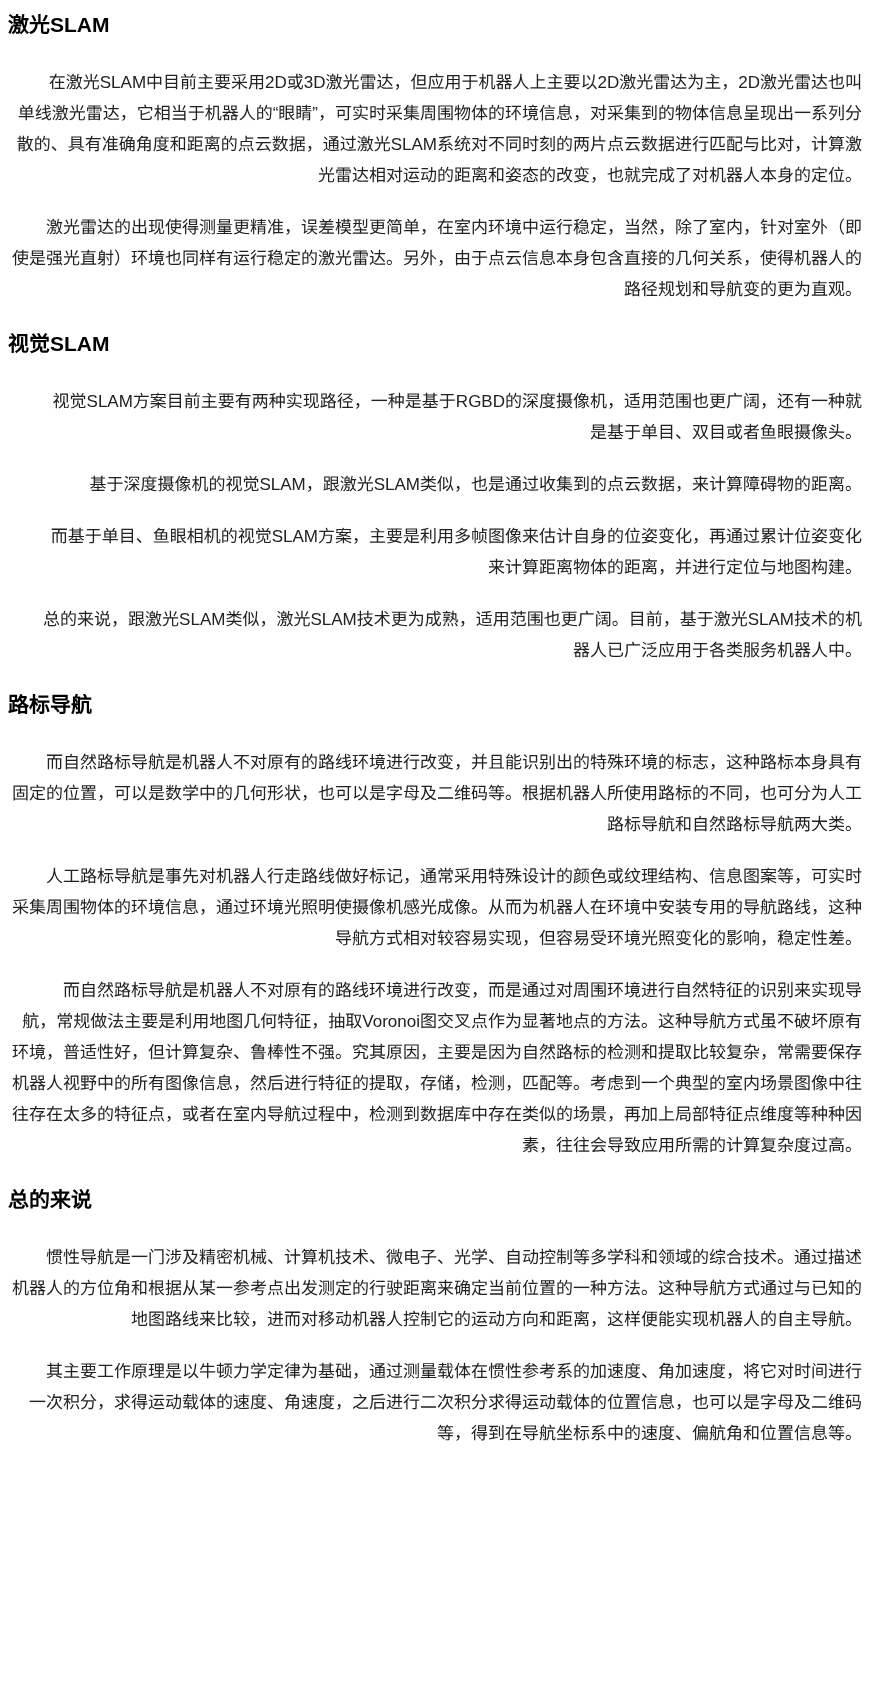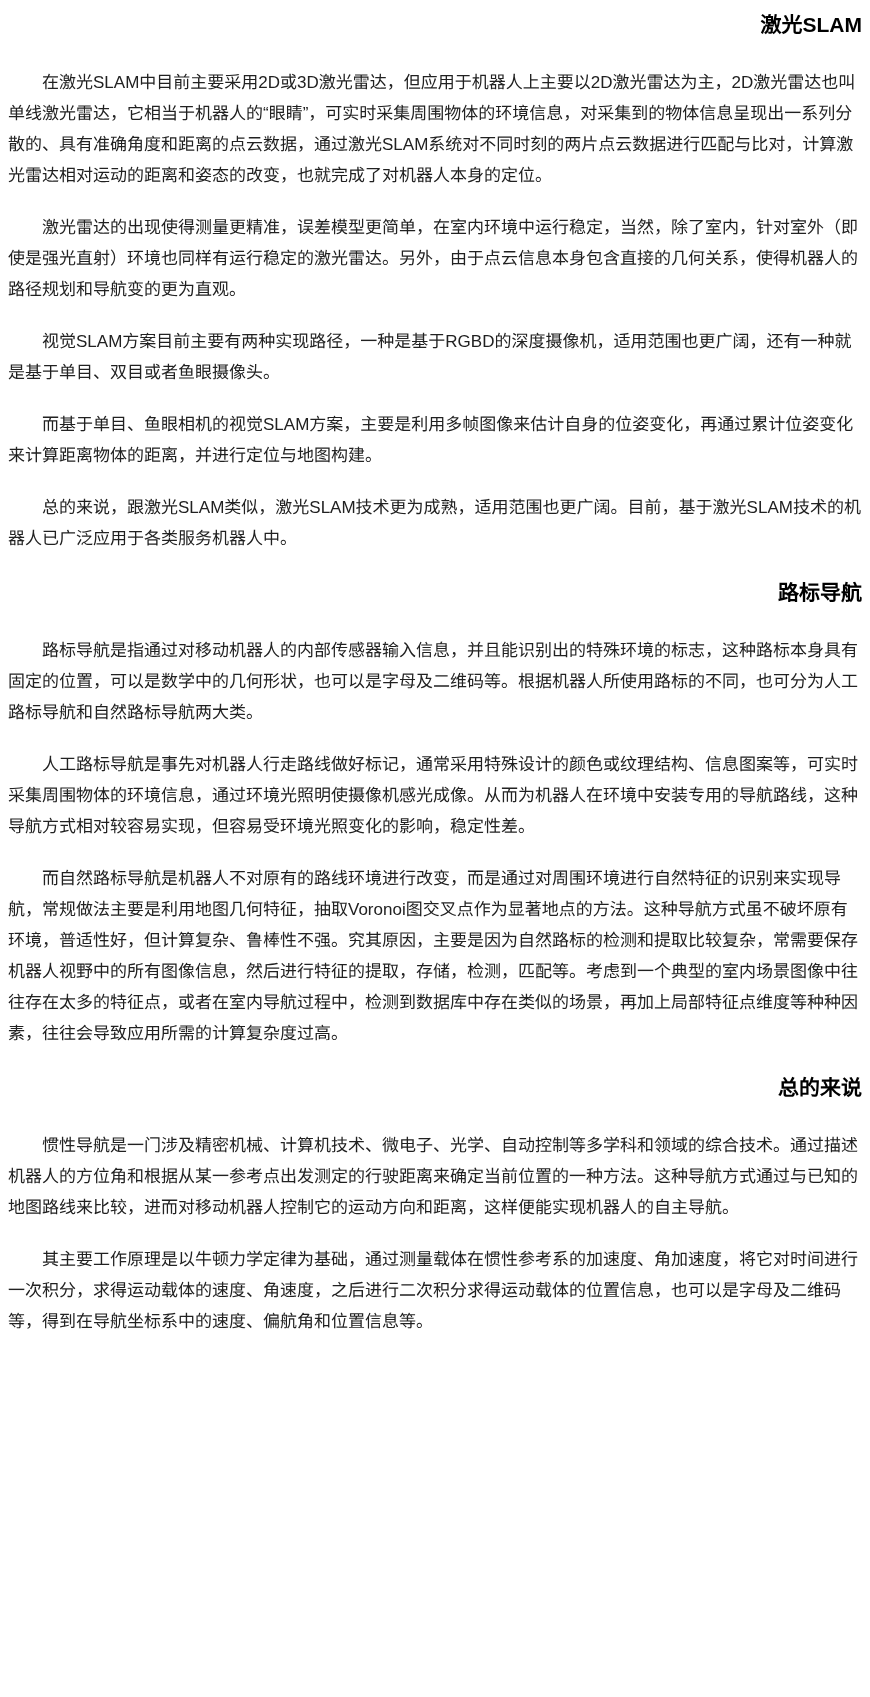--- a/index.html
+++ b/index.html
@@ -17,54 +17,56 @@
     font-family: "Liberation Sans", "DejaVu Sans", sans-serif;
     color: #212121;
   }
   .section { margin: 0; }
   .section-heading {
     font-size: 21px;
     line-height: 25px;
     font-weight: 700;
     color: #000000;
     margin: 26px 0 30px 0;
-    text-align: right;
   }
   .section:first-of-type .section-heading {
     margin-top: 2px;
   }
   .paragraph {
     font-size: 17px;
     line-height: 31px;
     margin: 0 0 21px 0;
     text-indent: 2em;
     color: #212121;
     word-break: break-word;
+    text-align: right;
   }
 </style>
 </head>
 <body>
 
 <main class="page">
 
   <section class="section">
     <h2 class="section-heading">激光SLAM</h2>
     <p class="paragraph">在激光SLAM中目前主要采用2D或3D激光雷达，但应用于机器人上主要以2D激光雷达为主，2D激光雷达也叫单线激光雷达，它相当于机器人的“眼睛”，可实时采集周围物体的环境信息，对采集到的物体信息呈现出一系列分散的、具有准确角度和距离的点云数据，通过激光SLAM系统对不同时刻的两片点云数据进行匹配与比对，计算激光雷达相对运动的距离和姿态的改变，也就完成了对机器人本身的定位。</p>
     <p class="paragraph">激光雷达的出现使得测量更精准，误差模型更简单，在室内环境中运行稳定，当然，除了室内，针对室外（即使是强光直射）环境也同样有运行稳定的激光雷达。另外，由于点云信息本身包含直接的几何关系，使得机器人的路径规划和导航变的更为直观。</p>
   </section>
 
   <section class="section">
+    <h2 class="section-heading">视觉SLAM</h2>
     <p class="paragraph">视觉SLAM方案目前主要有两种实现路径，一种是基于RGBD的深度摄像机，适用范围也更广阔，还有一种就是基于单目、双目或者鱼眼摄像头。</p>
+    <p class="paragraph">基于深度摄像机的视觉SLAM，跟激光SLAM类似，也是通过收集到的点云数据，来计算障碍物的距离。</p>
     <p class="paragraph">而基于单目、鱼眼相机的视觉SLAM方案，主要是利用多帧图像来估计自身的位姿变化，再通过累计位姿变化来计算距离物体的距离，并进行定位与地图构建。</p>
     <p class="paragraph">总的来说，跟激光SLAM类似，激光SLAM技术更为成熟，适用范围也更广阔。目前，基于激光SLAM技术的机器人已广泛应用于各类服务机器人中。</p>
   </section>
 
   <section class="section">
     <h2 class="section-heading">路标导航</h2>
-    <p class="paragraph">路标导航是指通过对移动机器人的内部传感器输入信息，并且能识别出的特殊环境的标志，这种路标本身具有固定的位置，可以是数学中的几何形状，也可以是字母及二维码等。根据机器人所使用路标的不同，也可分为人工路标导航和自然路标导航两大类。</p>
+    <p class="paragraph">而自然路标导航是机器人不对原有的路线环境进行改变，并且能识别出的特殊环境的标志，这种路标本身具有固定的位置，可以是数学中的几何形状，也可以是字母及二维码等。根据机器人所使用路标的不同，也可分为人工路标导航和自然路标导航两大类。</p>
     <p class="paragraph">人工路标导航是事先对机器人行走路线做好标记，通常采用特殊设计的颜色或纹理结构、信息图案等，可实时采集周围物体的环境信息，通过环境光照明使摄像机感光成像。从而为机器人在环境中安装专用的导航路线，这种导航方式相对较容易实现，但容易受环境光照变化的影响，稳定性差。</p>
     <p class="paragraph">而自然路标导航是机器人不对原有的路线环境进行改变，而是通过对周围环境进行自然特征的识别来实现导航，常规做法主要是利用地图几何特征，抽取Voronoi图交叉点作为显著地点的方法。这种导航方式虽不破坏原有环境，普适性好，但计算复杂、鲁棒性不强。究其原因，主要是因为自然路标的检测和提取比较复杂，常需要保存机器人视野中的所有图像信息，然后进行特征的提取，存储，检测，匹配等。考虑到一个典型的室内场景图像中往往存在太多的特征点，或者在室内导航过程中，检测到数据库中存在类似的场景，再加上局部特征点维度等种种因素，往往会导致应用所需的计算复杂度过高。</p>
   </section>
 
   <section class="section">
     <h2 class="section-heading">总的来说</h2>
     <p class="paragraph">惯性导航是一门涉及精密机械、计算机技术、微电子、光学、自动控制等多学科和领域的综合技术。通过描述机器人的方位角和根据从某一参考点出发测定的行驶距离来确定当前位置的一种方法。这种导航方式通过与已知的地图路线来比较，进而对移动机器人控制它的运动方向和距离，这样便能实现机器人的自主导航。</p>
     <p class="paragraph">其主要工作原理是以牛顿力学定律为基础，通过测量载体在惯性参考系的加速度、角加速度，将它对时间进行一次积分，求得运动载体的速度、角速度，之后进行二次积分求得运动载体的位置信息，也可以是字母及二维码等，得到在导航坐标系中的速度、偏航角和位置信息等。</p>
   </section>
 

